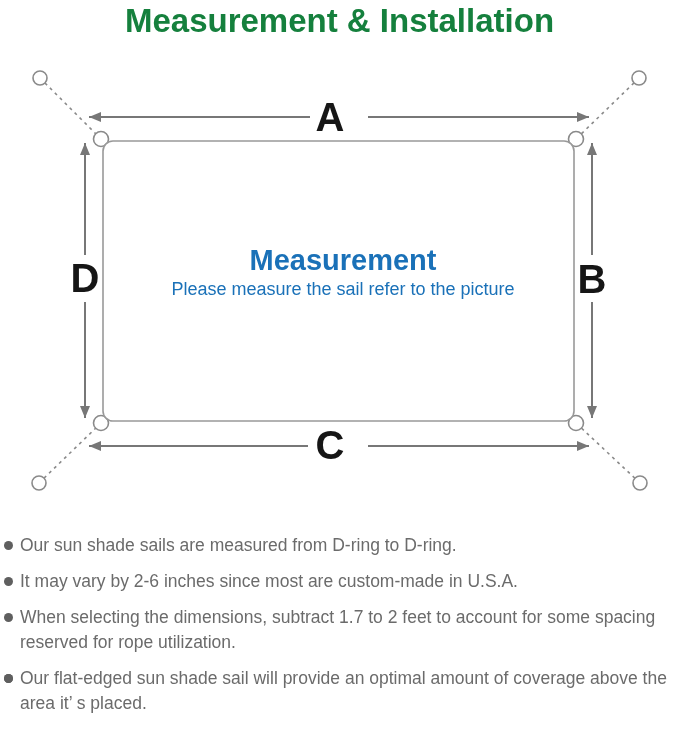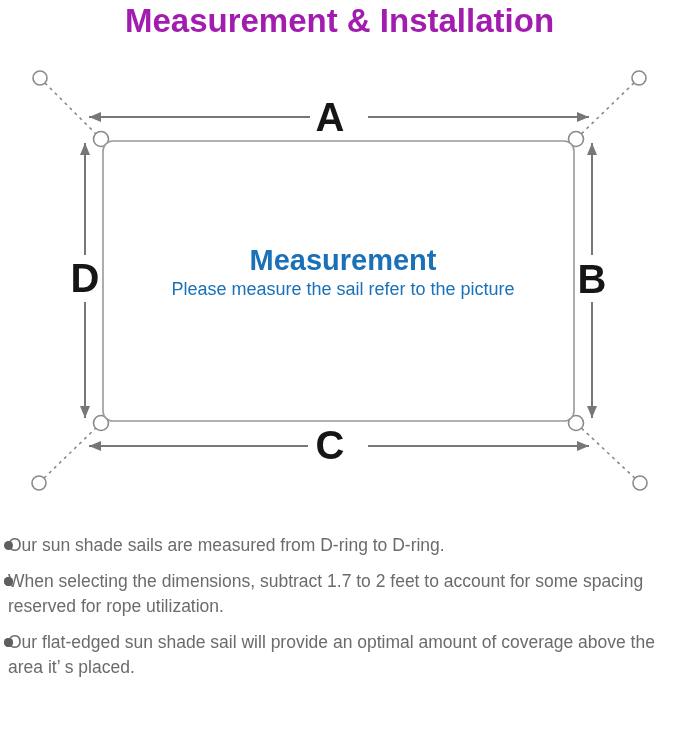--- a/index.html
+++ b/index.html
@@ -18,21 +18,21 @@
   }
   .page-title {
     margin: 0;
     padding-top: 1px;
     height: 54px;
     text-align: center;
     font-size: 33px;
     line-height: 40px;
     font-weight: 700;
     letter-spacing: 0px;
-    color: #a21caf;
+    color: #15803d;
   }
   .diagram-wrap {
     width: 679px;
     height: 450px;
     display: block;
   }
   .center-title {
     font-size: 29px;
     font-weight: 700;
     fill: #1a71b8;
@@ -47,21 +47,21 @@
     fill: #161616;
   }
   .notes {
     list-style: none;
     margin: 0;
     padding: 28px 12px 0 0;
     max-width: 668px;
   }
   .note {
     position: relative;
-    padding-left: 8px;
+    padding-left: 20px;
     margin-bottom: 11px;
     font-size: 17.5px;
     line-height: 25px;
     color: #6b6b6b;
   }
   .dot {
     position: absolute;
     left: 4px;
     top: 8px;
     width: 9px;
@@ -129,20 +129,21 @@
 
   <ul class="notes">
 
       <li class="note">
         <span class="dot"></span>
         <span class="note-text">Our sun shade sails are measured from D-ring to D-ring.</span>
       </li>
 
       <li class="note">
         <span class="dot"></span>
+        <span class="note-text">It may vary by 2-6 inches since most are custom-made in U.S.A.</span>
       </li>
 
       <li class="note">
         <span class="dot"></span>
         <span class="note-text">When selecting the dimensions, subtract 1.7 to 2 feet to account for some spacing reserved for rope utilization.</span>
       </li>
 
       <li class="note">
         <span class="dot"></span>
       </li>

